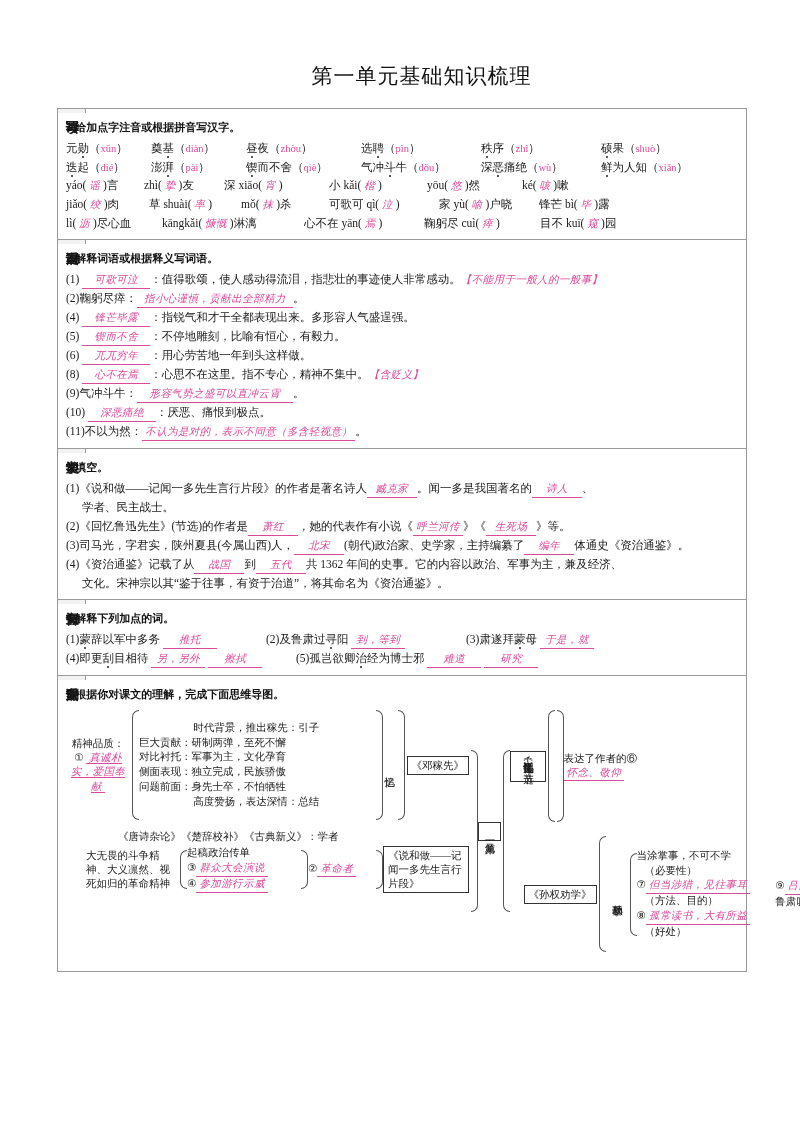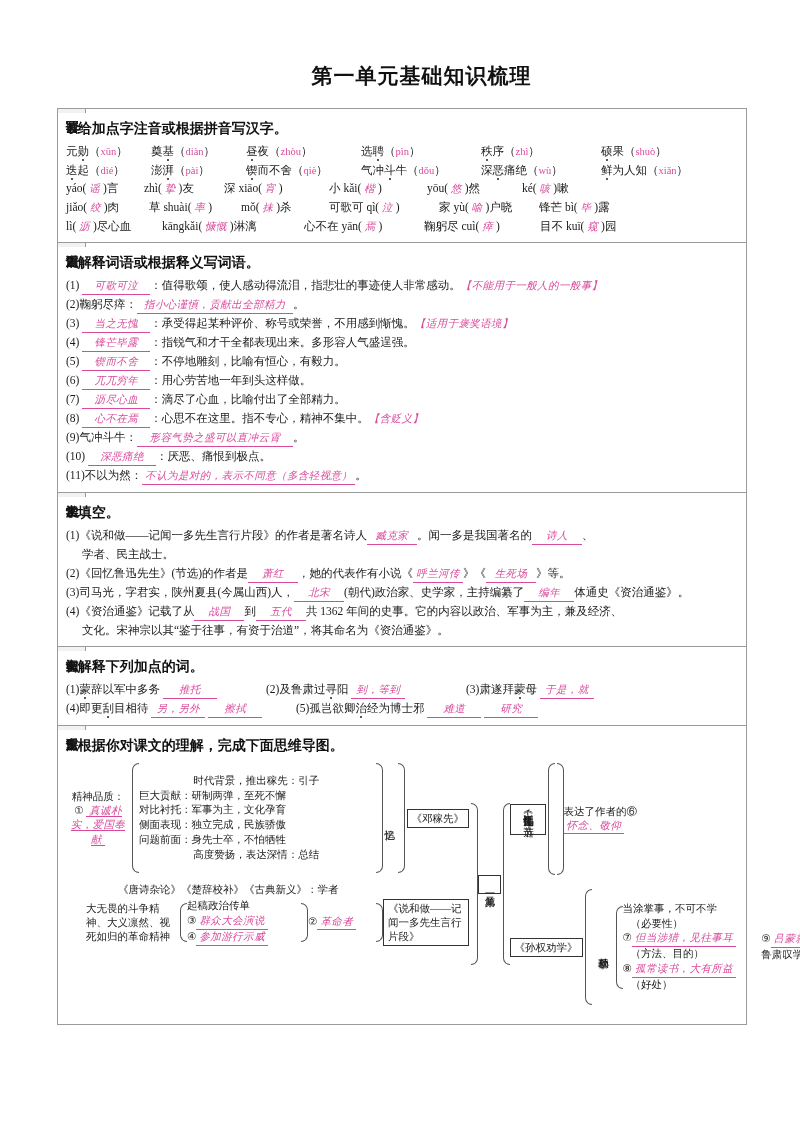--- a/index.html
+++ b/index.html
@@ -5,21 +5,21 @@
   html,body{margin:0;padding:0;}
   body{
     width:800px;height:1122px;background:#ffffff;
     font-family:"Liberation Serif","DejaVu Serif",serif;
     color:#1a1a1a;overflow:hidden;
   }
   .page{position:relative;width:800px;height:1122px;box-sizing:border-box;padding:0;}
 
   .page-title{
     text-align:center;font-family:"Liberation Sans","DejaVu Sans",sans-serif;
-    font-weight:bold;font-size:21px;letter-spacing:1px;
+    font-weight:normal;font-size:21px;letter-spacing:1px;
     margin:62px 0 18px 4px;color:#111;padding-left:39px;
   }
 
   .sheet{
     margin:0 55px 0 57px;
     border:1px solid #9a9a9a;
     border-collapse:collapse;
     width:688px;
     table-layout:fixed;
   }
@@ -40,21 +40,21 @@
   }
   .cat span{
     writing-mode:vertical-rl;text-orientation:upright;
     white-space:nowrap;
   }
 
   .body{flex:1;padding:6px 7px 7px 8px;box-sizing:border-box;min-width:0;}
 
   .q-head{
     font-family:"Liberation Sans","DejaVu Sans",sans-serif;
-    font-weight:bold;font-size:14px;margin:1px 0 4px 0;color:#111;
+    font-weight:bold;font-size:11px;margin:1px 0 4px 0;color:#111;
   }
 
   .line{font-size:11.5px;line-height:1.62;white-space:nowrap;}
   .line.wrap{white-space:normal;}
 
   
   .ans{
     color:#d94a9c;
     font-family:"Liberation Serif","DejaVu Serif",serif;
     font-style:italic;font-size:10.5px;
@@ -128,25 +128,23 @@
 
     <div class="row">
       <div class="cat">
         <span>重点词语</span>
       </div>
       <div class="body">
         <div class="q-head">2.解释词语或根据释义写词语。</div>
         <div id="s2-items">
             <div class="line wrap"><span>(1)</span> <span class="ul ans" style="min-width:62px">可歌可泣</span><span>：值得歌颂，使人感动得流泪，指悲壮的事迹使人非常感动。<span class="ans">【不能用于一般人的一般事】</span></span></div>
             <div class="line wrap"><span>(2)</span><span>鞠躬尽瘁：</span><span class="ul ans" style="min-width:150px">指小心谨慎，贡献出全部精力</span><span>。</span></div>
-            <div class="line wrap"><span>(3)</span> <span class="ul ans" style="min-width:62px">当之无愧</span><span>：承受得起某种评价、称号或荣誉，不用感到惭愧。<span class="ans">【适用于褒奖语境】</span></span></div>
             <div class="line wrap"><span>(4)</span> <span class="ul ans" style="min-width:62px">锋芒毕露</span><span>：指锐气和才干全都表现出来。多形容人气盛逞强。</span></div>
             <div class="line wrap"><span>(5)</span> <span class="ul ans" style="min-width:62px">锲而不舍</span><span>：不停地雕刻，比喻有恒心，有毅力。</span></div>
             <div class="line wrap"><span>(6)</span> <span class="ul ans" style="min-width:62px">兀兀穷年</span><span>：用心劳苦地一年到头这样做。</span></div>
-            <div class="line wrap"><span>(7)</span> <span class="ul ans" style="min-width:62px">沥尽心血</span><span>：滴尽了心血，比喻付出了全部精力。</span></div>
             <div class="line wrap"><span>(8)</span> <span class="ul ans" style="min-width:62px">心不在焉</span><span>：心思不在这里。指不专心，精神不集中。<span class="ans">【含贬义】</span></span></div>
             <div class="line wrap"><span>(9)</span><span>气冲斗牛：</span><span class="ul ans" style="min-width:150px">形容气势之盛可以直冲云霄</span><span>。</span></div>
             <div class="line wrap"><span>(10)</span> <span class="ul ans" style="min-width:62px">深恶痛绝</span><span>：厌恶、痛恨到极点。</span></div>
             <div class="line wrap"><span>(11)</span><span>不以为然：</span><span class="ul ans" style="min-width:150px">不认为是对的，表示不同意（多含轻视意）</span><span>。</span></div>
           </div>
       </div>
     </div>
 
     <div class="row">
       <div class="cat">
@@ -229,21 +227,21 @@
                 <div class="curly" style="height:170px;align-self:center;"></div>
               </div>
               <div style="flex:1;display:flex;flex-direction:column;justify-content:space-between;">
                 <div style="display:flex;align-items:center;height:120px;">  
                   <div class="boxnode" style="flex:0 0 26px;"><span class="vtext">《回忆鲁迅先生》(节选)</span></div>  
                   <div class="curly"></div>  
                   <div class="curly r"></div>  
                   <div style="flex:0 0 78px;font-size:10.5px;line-height:1.32;">表达了作者的<span class="num">⑥</span><span class="ul ans">怀念、敬仰</span></div>
                 </div>
                 <div style="display:flex;align-items:center;height:124px;">  
-                  <div class="boxnode" style="flex:0 0 auto;white-space:nowrap;">《孙权劝学》</div>  
+                  <div class="boxnode" style="flex:0 0 auto;white-space:nowrap;margin-left:14px;">《孙权劝学》</div>  
                   <div class="curly"></div>  
                   <div style="flex:0 0 22px;font-size:10.5px;line-height:1.2;text-align:center;"><span class="vtext">孙权劝学</span></div>  
                   <div style="flex:1;display:flex;flex-direction:row;gap:25px;">    
                     <div style="display:flex;align-items:center;">      
                       <div class="curly"></div>      
                       <div class="mapcol" style="flex:1;">
                         <div class="mapitem"><span>当涂掌事，不可不学</span></div>
                         <div class="mapitem" style="padding-left:8px">（必要性）</div>
                         <div class="mapitem"><span class="num">⑦</span><span class="ul ans">但当涉猎，见往事耳</span></div>
                         <div class="mapitem" style="padding-left:8px">（方法、目的）</div>

